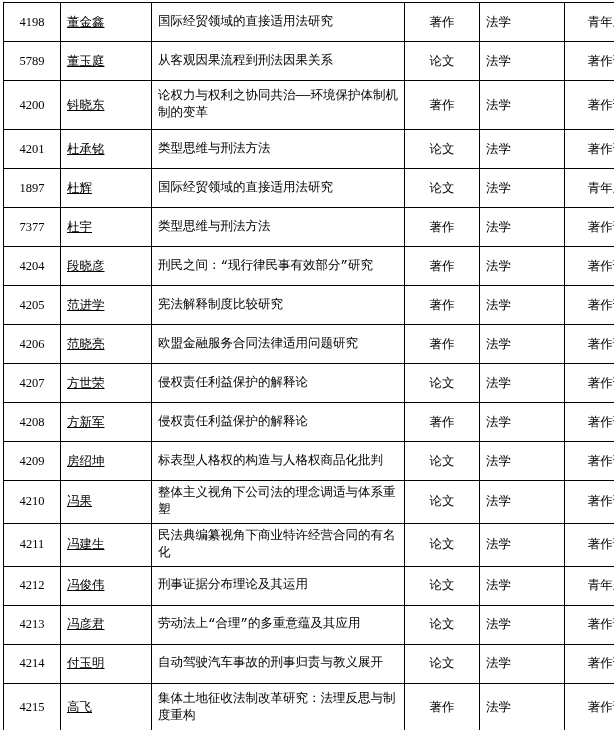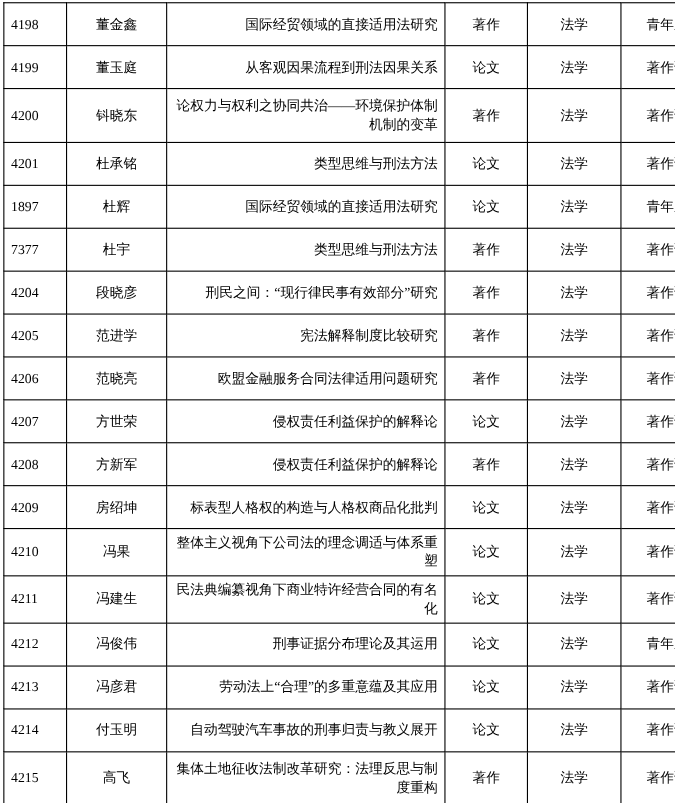--- a/index.html
+++ b/index.html
@@ -28,39 +28,40 @@
   table.award-table td {
     border: 1px solid #000000;
     font-size: 12.5px;
     line-height: 1.35;
     padding: 4px 6px;
     vertical-align: middle;
     word-break: break-all;
   }
   td.c-id {
     width: 44px;
-    text-align: left;
+    text-align: center;
   }
   td.c-name {
     width: 78px;
-    text-align: center;
+    text-align: left;
     padding-left: 8px;
+    text-decoration: underline;
   }
   td.c-title {
     width: 240px;
-    text-align: right;
+    text-align: left;
     padding-left: 8px;
+    font-family: Liberation Mono, monospace;
   }
   td.c-type {
     width: 62px;
     text-align: center;
   }
   td.c-field {
     width: 72px;
-    text-align: center;
   }
   td.c-award {
     width: 96px;
     text-align: center;
     white-space: nowrap;
   }
   tr.row-tall td {
     height: 40px;
   }
   tr.row-normal td {
@@ -75,21 +76,21 @@
     <tbody>
         <tr class="row-normal">
           <td class="c-id">4198</td>
           <td class="c-name">董金鑫</td>
           <td class="c-title">国际经贸领域的直接适用法研究</td>
           <td class="c-type">著作</td>
           <td class="c-field">法学</td>
           <td class="c-award">青年成果奖</td>
         </tr>
         <tr class="row-normal">
-          <td class="c-id">4199</td>
+          <td class="c-id">5789</td>
           <td class="c-name">董玉庭</td>
           <td class="c-title">从客观因果流程到刑法因果关系</td>
           <td class="c-type">论文</td>
           <td class="c-field">法学</td>
           <td class="c-award">著作论文奖</td>
         </tr>
         <tr class="row-tall">
           <td class="c-id">4200</td>
           <td class="c-name">钭晓东</td>
           <td class="c-title">论权力与权利之协同共治——环境保护体制机制的变革</td>

